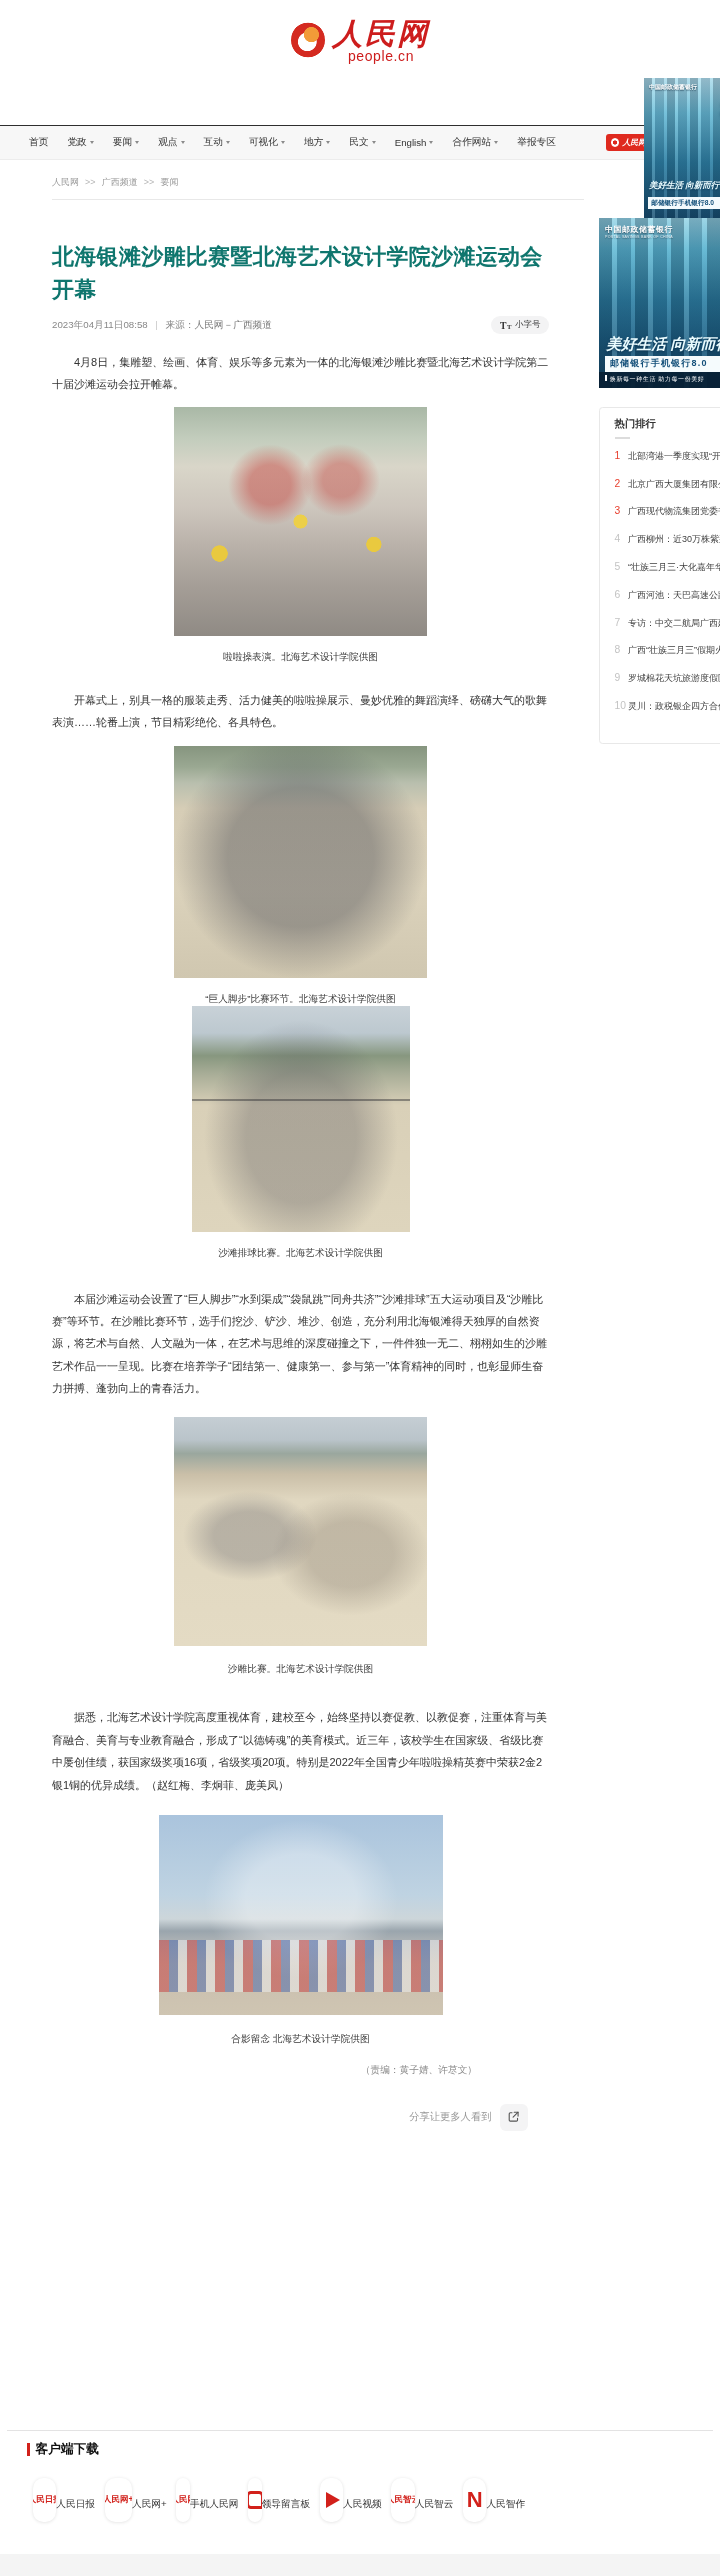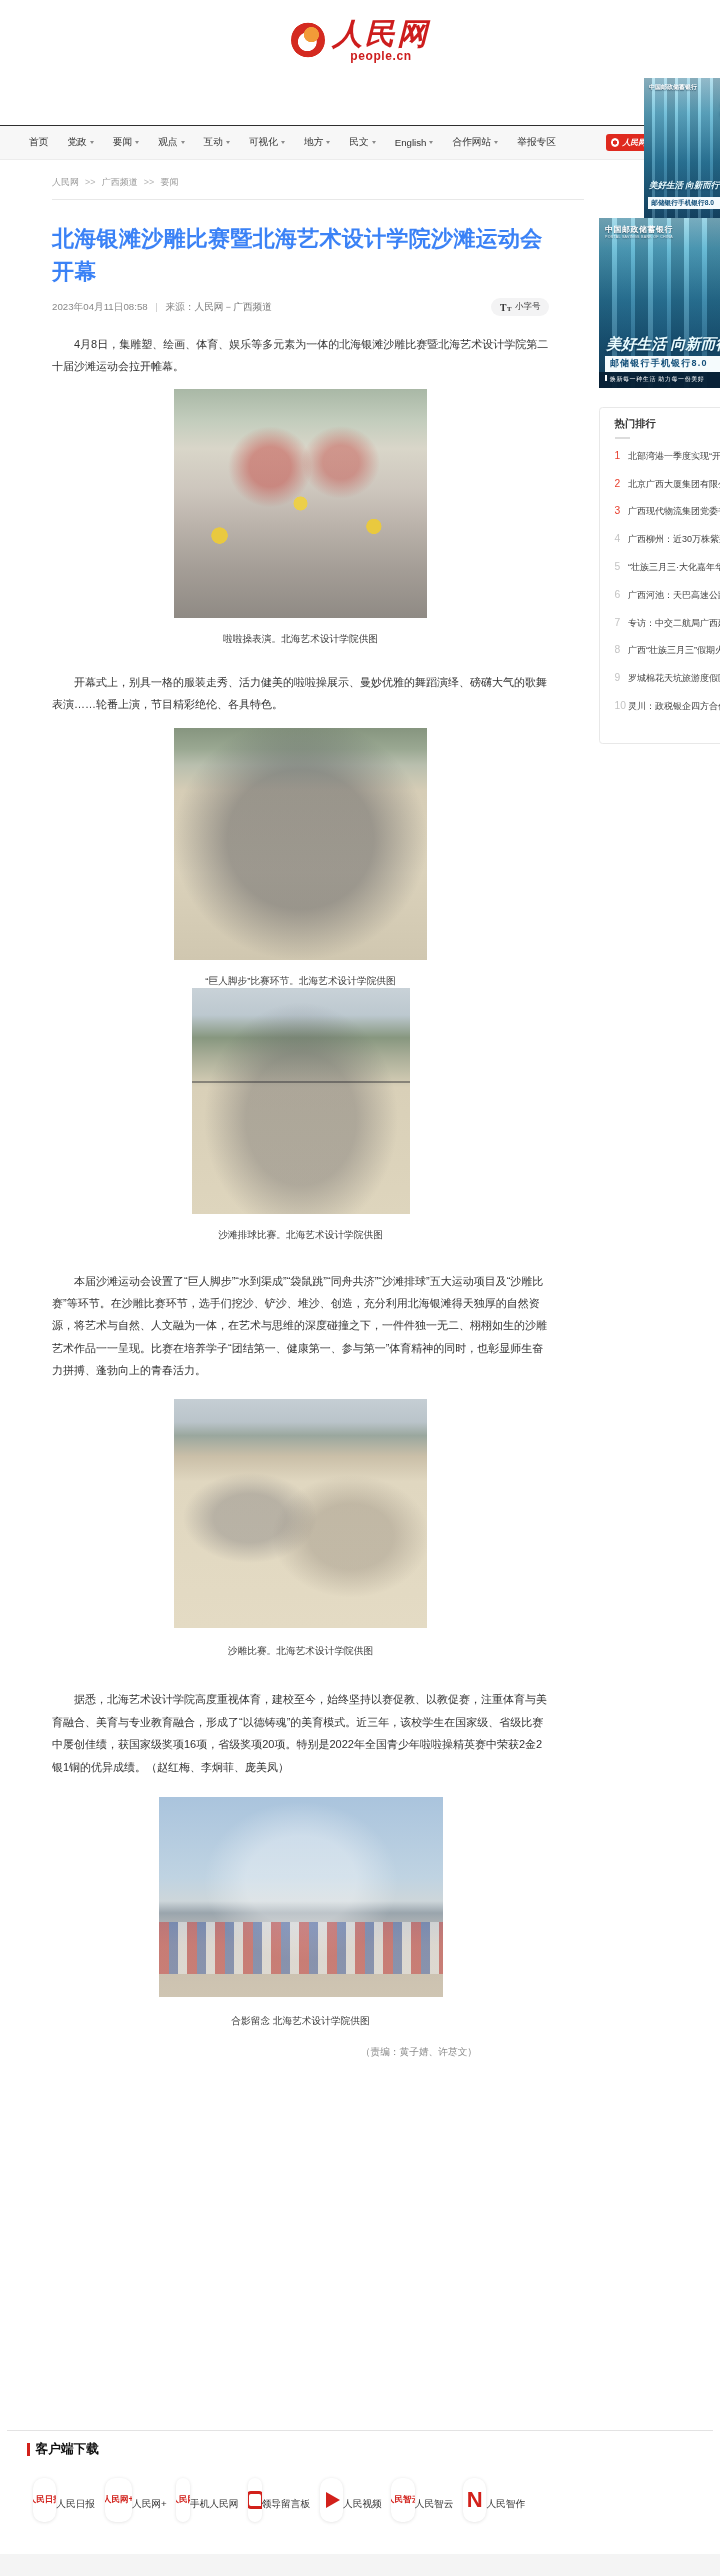--- a/index.html
+++ b/index.html
@@ -17,21 +17,21 @@
   .logo-inner { display:flex; align-items:center; }
   .logo-swoosh { width:35px; height:44px; position:relative; margin-right:6px; }
   .logo-swoosh .ring {
     position:absolute; left:0; top:4.9px; width:34px; height:36px; border-radius:50%;
     background:radial-gradient(circle at 60% 35%, #f29b38 0 7.3px, transparent 7.9px),
                radial-gradient(circle at 48% 55%, #fff 0 9px, transparent 9.7px),
                radial-gradient(circle at 50% 50%, #d42a20 0 17px, transparent 17.6px);
   }
   .logo-text-col { display:flex; flex-direction:column; align-items:center; }
   .logo-cn { font-size:30px; font-weight:bold; color:#cd1d1d; letter-spacing:2.4px; line-height:33px; font-style:italic; }
-  .logo-en { font-size:12px; font-weight:bold; color:#cd1d1d; letter-spacing:0.6px; line-height:12px; }
+  .logo-en { font-size:14px; font-weight:normal; color:#cd1d1d; letter-spacing:0.6px; line-height:12px; }
 
   
   .navbar {
     position:absolute; left:0; top:125px; width:721px; height:35px;
     background:#f7f7f7; border-top:1.8px solid #2e2e2e; border-bottom:0.6px solid #ececec;
     display:flex; align-items:center; padding:0 7.3px 0 29px;
   }
   .nav-item { display:flex; align-items:center; margin-right:19px; font-size:9.7px; color:#333; white-space:nowrap; }
   .caret {
     width:0; height:0; margin-left:3px;
@@ -46,21 +46,21 @@
   .badge-name { font-size:7.9px; font-weight:bold; font-style:italic; margin-right:3.6px; }
   .badge-tag { font-size:6.7px; border:0.6px solid #fff; border-radius:1.8px; padding:0.6px 2.4px; }
   .hamburger { width:12px; height:9px; margin:0 6px 0 9.7px; display:flex; flex-direction:column; justify-content:space-between; }
   .hamburger span { display:block; height:1.5px; background:#4a4a4a; border-radius:0.6px; }
 
   
   .page-divider { position:absolute; left:52px; top:199px; width:532px; height:0.6px; background:#e8e8e8; }
   .col { position:absolute; left:52px; top:170px; width:497px; }
   .breadcrumb { padding-top:6px; font-size:9px; color:#9a9a9a; height:18px; }
   .breadcrumb .sep { margin:0 3.6px; color:#b5b5b5; }
-  h1.title { margin:34px 0 0 0; width:492px; font-size:22px; line-height:33px; font-weight:bold; color:#3b82f6; letter-spacing:0.3px; }
+  h1.title { margin:52px 0 0 0; width:492px; font-size:22px; line-height:33px; font-weight:bold; color:#0f766e; letter-spacing:0.3px; }
   .meta { margin-top:9.7px; display:flex; justify-content:space-between; align-items:center; height:19.4px; }
   .meta-left { font-size:9.7px; color:#888; }
   .meta-left .pipe { margin:0 4.9px; color:#c9c9c9; }
   .meta-left .src { color:#777; }
   .font-pill {
     border:none; display:flex; align-items:center; height:18px; padding:0 8.5px;
     background:#f3f3f4; border-radius:9.7px; color:#333; cursor:pointer;
   }
   .font-pill .tL { font-size:9.7px; font-weight:bold; font-family:"Liberation Serif","DejaVu Serif",serif; }
   .font-pill .tS { font-size:6.7px; font-weight:bold; margin:1.8px 3.6px 0 0.6px; font-family:"Liberation Serif","DejaVu Serif",serif; }
@@ -306,20 +306,30 @@
 
   <p class="p3">据悉，北海艺术设计学院高度重视体育，建校至今，始终坚持以赛促教、以教促赛，注重体育与美育融合、美育与专业教育融合，形成了“以德铸魂”的美育模式。近三年，该校学生在国家级、省级比赛中屡创佳绩，获国家级奖项16项，省级奖项20项。特别是2022年全国青少年啦啦操精英赛中荣获2金2银1铜的优异成绩。（赵红梅、李炯菲、庞美凤）</p>
 
   <figure class="f5">
     <div class="photo ph5"></div>
     <figcaption>合影留念 北海艺术设计学院供图</figcaption>
   </figure>
 
   <div class="editor-note">（责编：黄子婧、许荩文）</div>
 
+  <div class="share-row">
+    <span class="share-label">分享让更多人看到</span>
+    <button class="share-btn">
+      <svg width="13.3" height="13.3" viewBox="0 0 24 24" fill="none" stroke="#555" stroke-width="2" stroke-linecap="round" stroke-linejoin="round">
+        <path d="M9 5H6a2 2 0 0 0-2 2v11a2 2 0 0 0 2 2h11a2 2 0 0 0 2-2v-3"></path>
+        <path d="M13 4h7v7"></path>
+        <path d="M20 4L11 13"></path>
+      </svg>
+    </button>
+  </div>
 </div>
 
 <a class="sky-ad">
   <span class="sa-bank">中国邮政储蓄银行</span>
   <span class="sa-8">8</span>
   <span class="sa-slogan">美好生活 向新而行</span>
   <span class="sa-product">邮储银行手机银行8.0</span>
 </a>
 
 <a class="main-ad">

